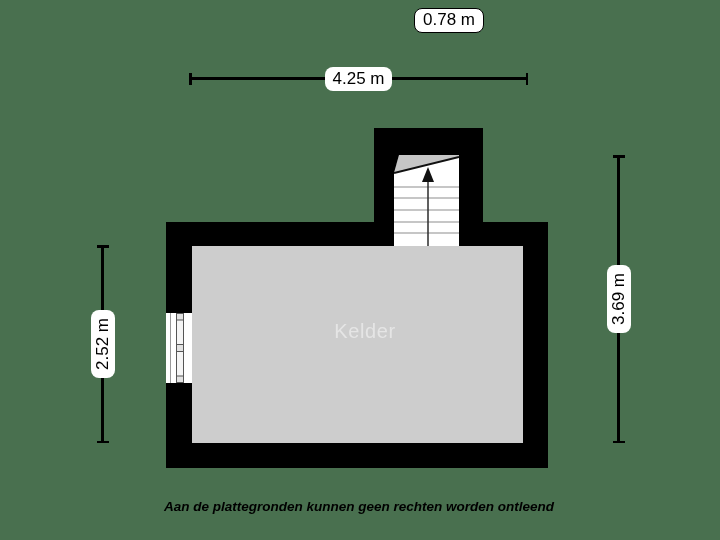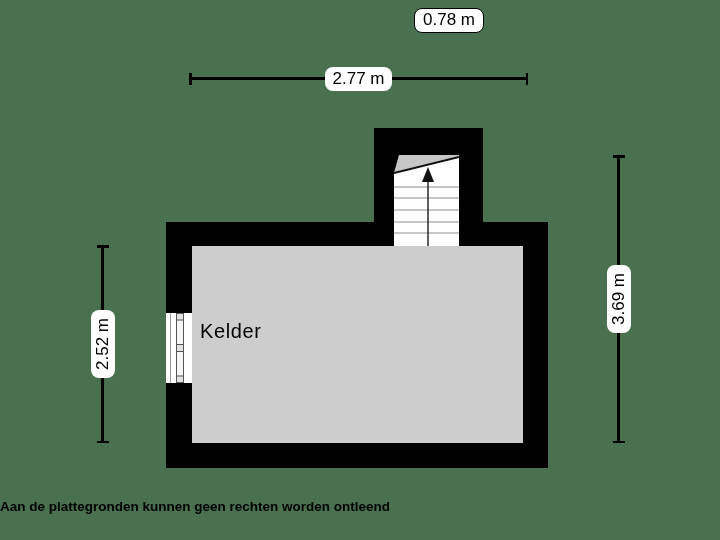--- a/index.html
+++ b/index.html
@@ -15,23 +15,24 @@
   
   .wall{background:#000;}
   .tower{left:374px;top:128px;width:109px;height:100px;}
   .main-wall{left:166px;top:222px;width:382px;height:246px;}
   .room{
     left:192px;top:246px;width:331px;height:197px;
     background:#cdcdcd;
   }
   .room-label{
     left:200px;top:318px;width:330px;height:26px;
+    text-align:center;
     font-size:20px;line-height:26px;
     letter-spacing:0.6px;
-    color:#000000;
+    color:#e5e5e5;
   }
 
   
   .stairs{left:394px;top:155px;width:65px;height:91px;}
   .window{left:166px;top:313px;width:26px;height:70px;}
 
   
   .dim-box{
     left:398px;top:8px;width:70px;height:25px;
     background:#fff;border:1.5px solid #000;border-radius:8px;
@@ -55,33 +56,33 @@
   .dim-label{
     position:absolute;left:50%;top:50%;
     transform:translate(-50%,-50%);
     background:#fff;border-radius:8px;
     padding:2px 8px;
     font-size:17px;color:#000;white-space:nowrap;
   }
   .dim-label.rot{transform:translate(-50%,-50%) rotate(-90deg);}
 
   
-  .footer{left:0;top:499px;width:718px;color:#000;}
+  .footer{left:0;top:499px;width:718px;text-align:center;color:#000;font-style:italic;}
   .footer .l1,.footer .l2{font-size:13.5px;font-weight:700;line-height:16px;}
 </style>
 </head>
 <body>
 
 <div class="abs dim-box">0.78 m</div>
 
 <div class="abs hdim">
   <div class="line"></div>
   <div class="tick t-left"></div>
   <div class="tick t-right"></div>
-  <span class="dim-label">2.77 m</span>
+  <span class="dim-label">4.25 m</span>
 </div>
 
 <div class="abs vdim vdim-left">
   <div class="line"></div>
   <div class="tick t-top"></div>
   <div class="tick t-bottom"></div>
   <span class="dim-label rot">2.52 m</span>
 </div>
 
 <div class="abs vdim vdim-right">

